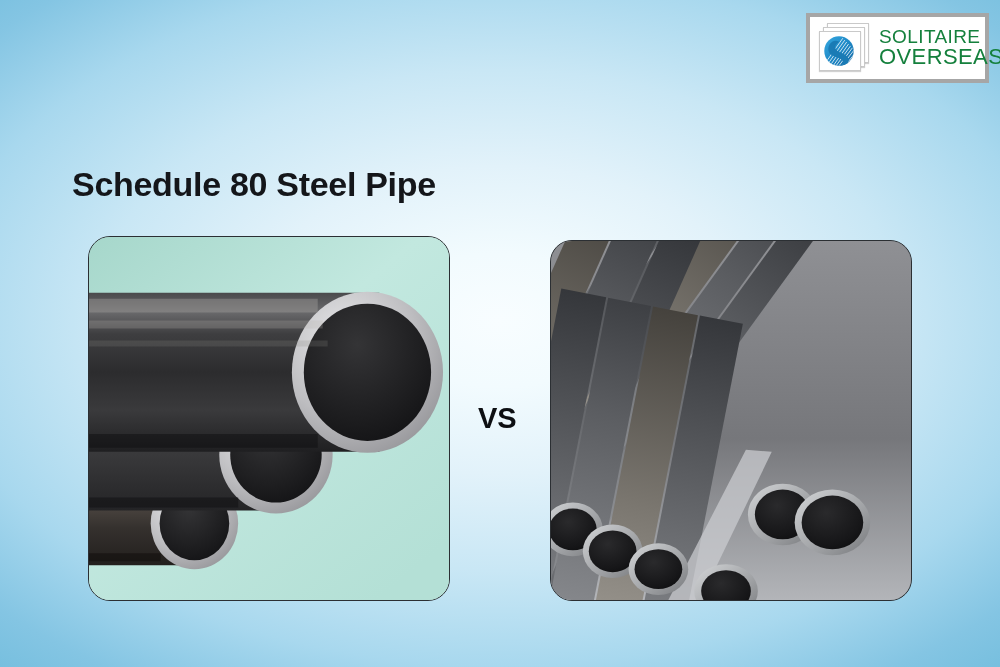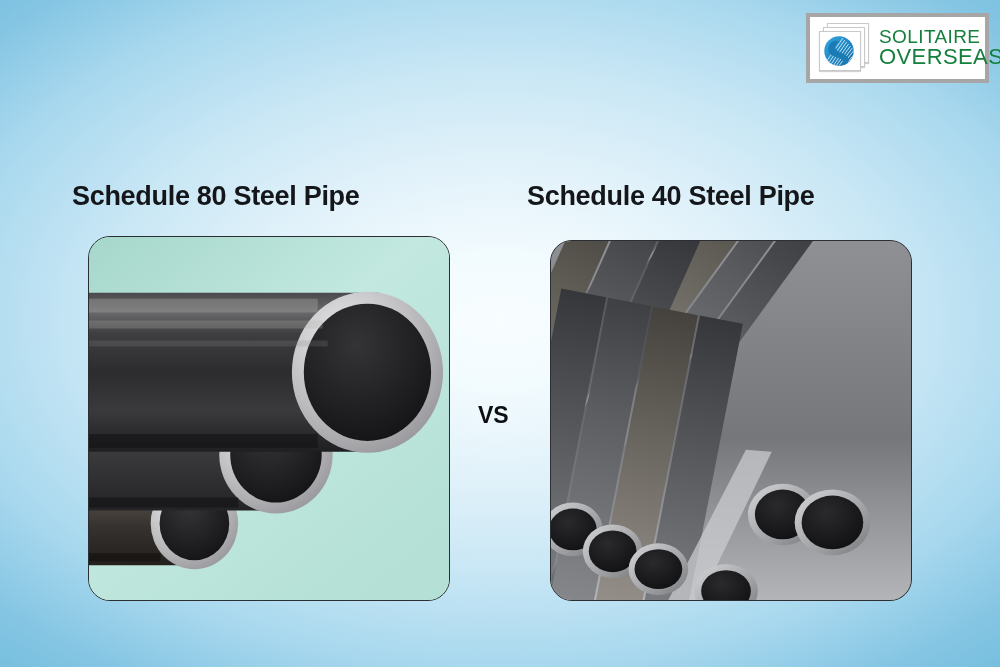--- a/index.html
+++ b/index.html
@@ -71,36 +71,36 @@
     color: #15803d;
     font-weight: 400;
     letter-spacing: 0.4px;
   }
   .logo-text .l1 { font-size: 19px; display: block; }
   .logo-text .l2 { font-size: 22px; display: block; }
 
   
   .panel-heading {
     position: absolute;
-    top: 181px;
-    font-size: 27px;
+    top: 165px;
+    font-size: 34px;
     font-weight: bold;
     color: #14161a;
     letter-spacing: -0.3px;
     white-space: nowrap;
   }
   #heading-left  { left: 72px; }
   #heading-right { left: 527px; }
 
   
   #vs-label {
     position: absolute;
     left: 478px;
     top: 402px;
-    font-size: 23px;
+    font-size: 29px;
     font-weight: bold;
     color: #0d0f12;
     letter-spacing: 0px;
   }
 
   
   .image-panel {
     position: absolute;
     border: 1.6px solid #2b2f33;
     border-radius: 22px;
@@ -165,21 +165,20 @@
       </svg>
     </div>
     <div class="logo-text">
       <span class="l1">SOLITAIRE</span>
       <span class="l2">OVERSEAS</span>
     </div>
   </div>
 
   <div id="heading-left" class="panel-heading">Schedule 80 Steel Pipe</div>
 
-  <div id="heading-right" class="panel-heading">Schedule 40 Steel Pipe</div>
 
   <div id="vs-label">VS</div>
 
   <div id="panel-left" class="image-panel">
     <svg class="photo" viewBox="0 0 362 365" preserveAspectRatio="xMidYMid slice">
       <defs>
         <linearGradient id="bgL" x1="0" y1="0" x2="0.8" y2="1">
           <stop offset="0%" stop-color="#a6d7cb"></stop>
           <stop offset="45%" stop-color="#c2e8df"></stop>
           <stop offset="100%" stop-color="#b4e0d6"></stop>

